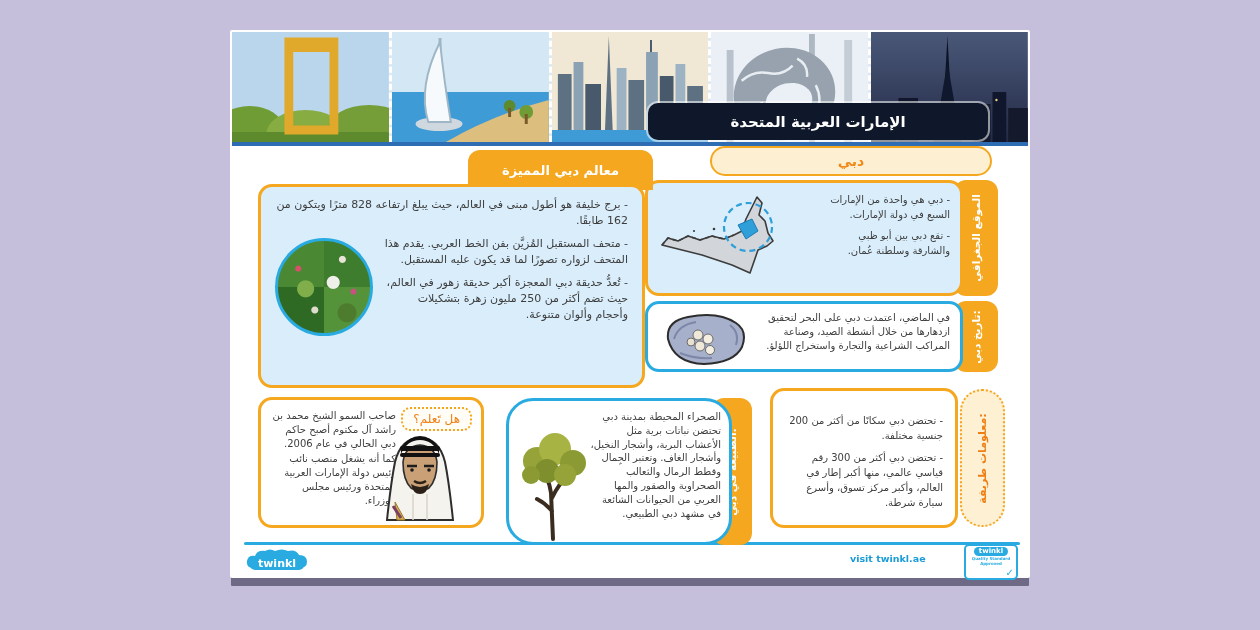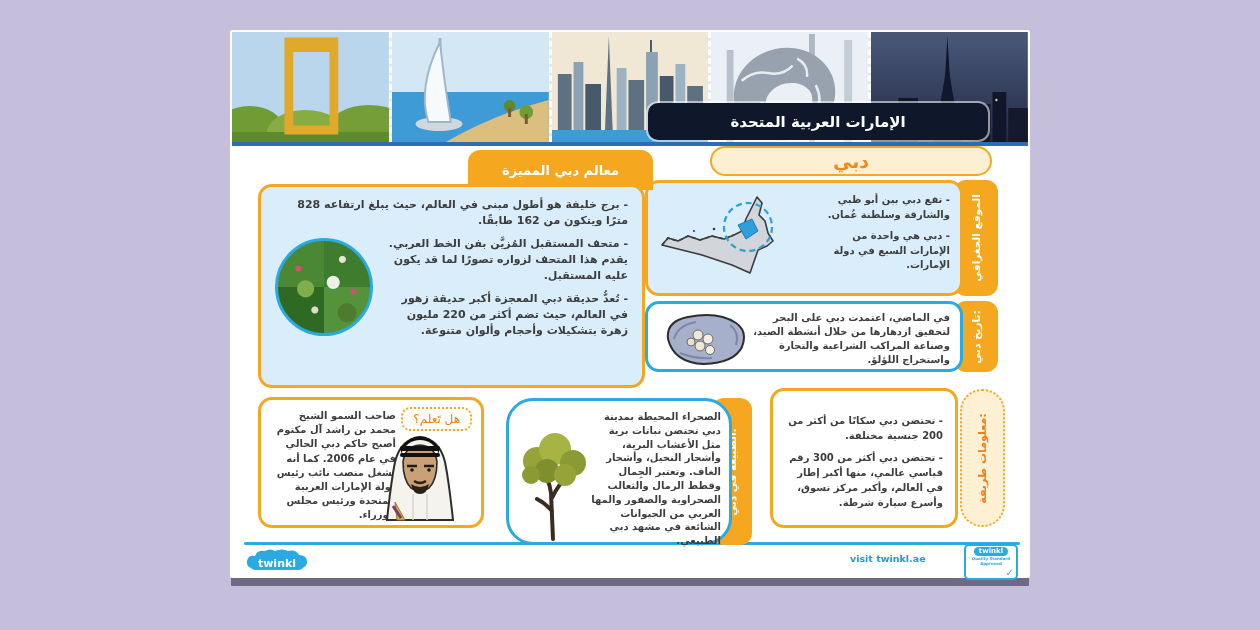--- a/index.html
+++ b/index.html
@@ -28,28 +28,28 @@
     position:absolute;left:418px;top:73px;width:340px;height:37px;z-index:6;
     background:#0f172a;border-radius:10px;
     display:flex;align-items:center;justify-content:center;
     color:#ffffff;font-size:15px;font-weight:bold;
     box-shadow:0 0 0 2px rgba(255,255,255,.55);
   }
   .city-pill{
     position:absolute;left:480px;top:116px;width:278px;height:26px;z-index:6;
     background:#fdf0d2;border:2px solid #f5a81f;border-radius:15px;
     display:flex;align-items:center;justify-content:center;
-    color:#ef8a1a;font-size:19px;font-weight:bold;
+    color:#ef8a1a;font-size:14px;font-weight:bold;
   }
   
   .panel{position:absolute;border-radius:14px;box-sizing:border-box;z-index:2;}
   .panel.blue-fill{background:#d9edfb;border:3px solid #f5a81f;}
   .panel.white-orange{background:#ffffff;border:3px solid #f5a81f;}
   .panel.white-blue{background:#ffffff;border:3px solid #29abe2;padding-left:20px;}
-  .rtl-text{direction:rtl;text-align:right;color:#3d3d3d;font-weight:bold;}
+  .rtl-text{direction:rtl;text-align:right;color:#3d3d3d;font-weight:normal;}
   .rtl-text p{margin:0 0 7px 0;}
   
   .landmarks-tab{
     position:absolute;left:230px;top:120px;width:185px;height:40px;z-index:3;
     background:#f5a81f;border-radius:12px 12px 0 0;
     display:flex;align-items:center;justify-content:center;
     color:#fff;font-size:13px;font-weight:bold;margin-left:8px;
   }
   .landmarks-box{left:28px;top:154px;width:387px;height:204px;padding:10px 14px;overflow:hidden;
     font-size:11px;line-height:1.45;z-index:4;}
@@ -204,42 +204,42 @@
     </div>
 
     <div class="header-bar">الإمارات العربية المتحدة</div>
     <div class="city-pill">دبي</div>
 
     <div class="landmarks-tab">معالم دبي المميزة</div>
     <div class="panel blue-fill landmarks-box rtl-text">
       <p>- برج خليفة هو أطول مبنى في العالم، حيث يبلغ ارتفاعه 828 مترًا ويتكون من 162 طابقًا.</p>
       <div class="garden-circle"></div>
       <p>- متحف المستقبل المُزيَّن بفن الخط العربي. يقدم هذا المتحف لزواره تصورًا لما قد يكون عليه المستقبل.</p>
-      <p>- تُعدُّ حديقة دبي المعجزة أكبر حديقة زهور في العالم، حيث تضم أكثر من 220 مليون زهرة بتشكيلات وأحجام وألوان متنوعة.</p>
+      <p>- تُعدُّ حديقة دبي المعجزة أكبر حديقة زهور في العالم، حيث تضم أكثر من 250 مليون زهرة بتشكيلات وأحجام وألوان متنوعة.</p>
     </div>
 
     <div class="vtab loc">
       <span>الموقع الجغرافي</span>
     </div>
     <div class="panel blue-fill location-box">
       <div class="map-wrap">
         <svg viewBox="0 0 168 102">
           <path d="M8,56 L14,49 L24,52 L34,47 L46,51 L58,47 L70,50 L80,46 L88,42
                    L92,30 L97,20 L103,8 L108,14 L105,26 L111,32 L114,44 L119,52
                    L113,57 L104,61 L96,84 L78,76 L48,66 Z" fill="#d2d6da" stroke="#3c3c3c" stroke-width="1.6" stroke-linejoin="round"></path>
           <path d="M8,56 L14,49 L24,52 L34,47 L46,51 L58,47 L70,50 L80,46" fill="none" stroke="#3c3c3c" stroke-width="1.6" stroke-dasharray="4 3"></path>
           <polygon points="84,36 98,30 104,42 92,50" fill="#2e9fd8" stroke="#1c7cb6" stroke-width="1"></polygon>
           <circle cx="94" cy="38" r="24" fill="none" stroke="#2e9fd8" stroke-width="2.2" stroke-dasharray="6 4"></circle>
           <circle cx="60" cy="40" r="1.3" fill="#3c3c3c"></circle>
           <circle cx="40" cy="42" r="1.1" fill="#3c3c3c"></circle>
         </svg>
       </div>
       <div class="rtl-text loc-text">
+        <p>- دبي هي واحدة من الإمارات السبع في دولة الإمارات.</p>
         <p>- تقع دبي بين أبو ظبي والشارقة وسلطنة عُمان.</p>
-        <p>- دبي هي واحدة من الإمارات السبع في دولة الإمارات.</p>
       </div>
     </div>
 
     <div class="vtab his">
       <span>تاريخ دبي:</span>
     </div>
     <div class="panel white-blue history-box">
       <div class="oyster-wrap">
         <svg viewBox="0 0 88 58">
           <path d="M8,30 Q6,12 28,8 Q58,2 76,14 Q88,22 82,38 Q74,54 44,55 Q14,54 8,30 Z" fill="#a7b0cb" stroke="#2d2d2d" stroke-width="2"></path>

